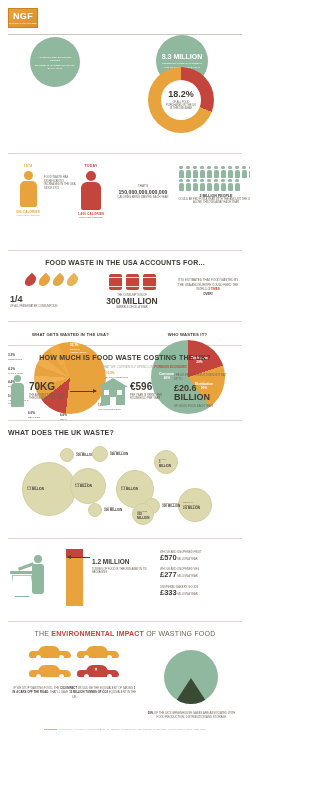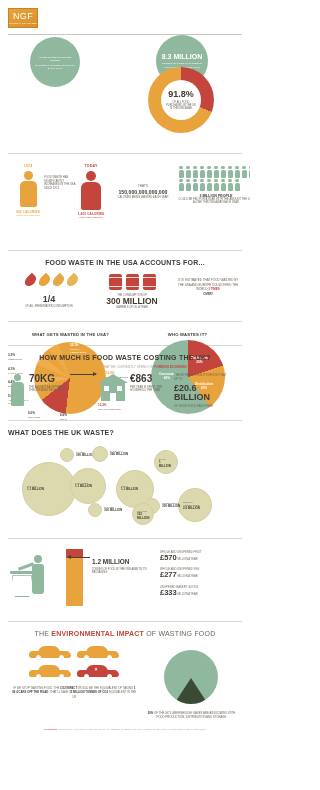--- a/index.html
+++ b/index.html
@@ -13,21 +13,21 @@
   }
   .hdr { padding:8px 8px 0 8px; display:flex; align-items:flex-start; justify-content:space-between; }
   .hdr-title { font-size:8.5px; font-weight:bold; letter-spacing:.2px; padding-top:3px; }
   .hdr-title .light { color:#b3aa9c; font-weight:bold; }
   .hdr-title .dark { color:#3f3a33; }
   .logo {
     width:30px; height:20px; background:linear-gradient(150deg,#e8a33d,#d9912c);
     display:flex; flex-direction:column; align-items:center; justify-content:center;
     border:1px solid #c9821f;
   }
-  .logo-main { color:#fff; font-size:9px; font-weight:normal; letter-spacing:.3px; line-height:1; }
+  .logo-main { color:#fff; font-size:9px; font-weight:bold; letter-spacing:.3px; line-height:1; }
   .logo-sub { color:#fff; font-size:2.3px; letter-spacing:.1px; margin-top:1px; }
   .rule { height:1px; background:#ccc6bb; margin:6px 8px 0 8px; }
   .sec { position:relative; padding:0 8px; }
   .sec-title { text-align:center; font-size:7px; font-weight:bold; color:#3f3a33; letter-spacing:.2px; margin:8px 0 4px; }
   .sec-title-l { text-align:left; font-size:7px; font-weight:bold; color:#3f3a33; letter-spacing:.2px; margin:8px 0 4px; }
   .divider { height:1px; background:#ddd8cf; margin:6px 8px; }
 
   
   .donut-row { position:relative; height:112px; }
   .donut { position:absolute; border-radius:50%; display:flex; align-items:center; justify-content:center; }
@@ -115,21 +115,21 @@
 
 
     <div class="bub" style="left:148px; top:0px; width:52px; height:52px;">
       <div class="bub-big">8.3 MILLION</div>
       <div class="bub-cap">TONNES OF FOOD IS WASTED IN THE UK EVERY SINGLE YEAR</div>
     </div>
 
     <div class="donut" style="left:140px; top:32px; width:66px; height:66px;
          background:conic-gradient(#c4453c 0deg 111deg, #e8a33d 111deg 360deg);">
       <div class="donut-hole" style="width:40px; height:40px;">
-        <div class="d-big">91.8%</div>
+        <div class="d-big">18.2%</div>
         <div class="d-cap">OF ALL FOOD PURCHASED IN THE UK IS THROWN AWAY</div>
       </div>
     </div>
   </div>
 </div>
 <div class="divider"></div>
 
 <div class="sec">
   <div class="cal-row">
 
@@ -244,21 +244,21 @@
       <div class="mini-txt">COULD BE FED FOR A YEAR WITH THE AMOUNT THE USA ALONE THROWS AWAY EACH YEAR</div>
     </div>
   </div>
 </div>
 <div class="divider"></div>
 
 <div class="sec">
   <div class="sec-title">FOOD WASTE IN THE USA ACCOUNTS FOR...</div>
   <div style="display:flex; align-items:flex-start; justify-content:space-between; padding:4px 2px 6px;">
 
-    <div style="width:78px; text-align:center;">
+    <div style="width:78px; ">
       <div style="display:flex; gap:5px; justify-content:center; padding-left:4px;" id="droplets">
           <div class="drop" style="background: rgb(196, 69, 60);"></div>
           <div class="drop" style="background: rgb(232, 163, 61);"></div>
           <div class="drop" style="background: rgb(226, 169, 74);"></div>
           <div class="drop" style="background: rgb(232, 180, 87);"></div>
         </div>
       <div style="font-size:9px; font-weight:bold; color:#3f3a33; margin-top:7px;">1/4</div>
       <div style="font-size:2.6px; color:#6e6458; margin-top:1px;">OF ALL FRESHWATER CONSUMPTION</div>
     </div>
 
@@ -360,42 +360,42 @@
 <div class="divider"></div>
 
 <div class="sec">
   <div class="sec-title">HOW MUCH IS FOOD WASTE COSTING THE UK?</div>
   <div style="text-align:center; font-size:3.2px; margin-bottom:5px;">
     <b style="color:#e8a33d;">THAT'S TWICE THE AMOUNT</b>
     <span style="color:#b0a89a;">THAT WE CURRENTLY SPEND ON</span>
     <b style="color:#c4453c;">FOREIGN ECONOMIC AID</b>
   </div>
 
-  <div style="display:flex; padding-bottom:6px;">
+  <div style="display:flex; align-items:center; padding-bottom:6px;">
     <div style="width:18px; text-align:center;">
       <div class="p-head" style="width:7px; height:7px; background:#8fb89f;"></div>
       <div class="p-body" style="width:13px; height:24px; background:#8fb89f; border-radius:4px 4px 1px 1px;"></div>
     </div>
     <div style="width:44px; padding-left:3px;">
       <div class="big-num">70KG</div>
       <div style="font-size:2.6px; color:#6e6458; margin-top:2px;">THE AMOUNT EACH PERSON THROWS AWAY EACH YEAR</div>
     </div>
     <div style="width:26px;">
         <div class="arrow"></div>
       </div>
     <div style="width:34px; position:relative;">
       <div style="width:0;height:0;border-left:15px solid transparent;border-right:15px solid transparent;border-bottom:9px solid #8fb89f;margin:0 auto;"></div>
       <div style="width:24px;height:18px;background:#8fb89f;margin:0 auto;position:relative;">
         <div style="position:absolute;left:3px;top:3px;width:5px;height:5px;background:#fff;"></div>
         <div style="position:absolute;right:3px;top:3px;width:5px;height:5px;background:#fff;"></div>
         <div style="position:absolute;left:9px;bottom:0;width:6px;height:8px;background:#fff;"></div>
       </div>
     </div>
     <div style="width:40px;">
-      <div class="big-num">€863</div>
+      <div class="big-num">€596</div>
       <div style="font-size:2.6px; color:#6e6458; margin-top:2px;">PER YEAR IS SPENT, PER HOUSEHOLD PER YEAR</div>
     </div>
     <div style="width:58px; padding-left:4px;">
       <div style="font-size:2.8px; color:#6e6458; line-height:1.4;">THE UK PAYS FOR BUT DOES NOT EAT UP TO</div>
       <div class="big-num2" style="margin:2px 0;">£20.6 BILLION</div>
       <div style="font-size:2.8px; color:#6e6458;">OF GOOD FOOD EACH YEAR</div>
     </div>
   </div>
 </div>
 <div class="divider"></div>

